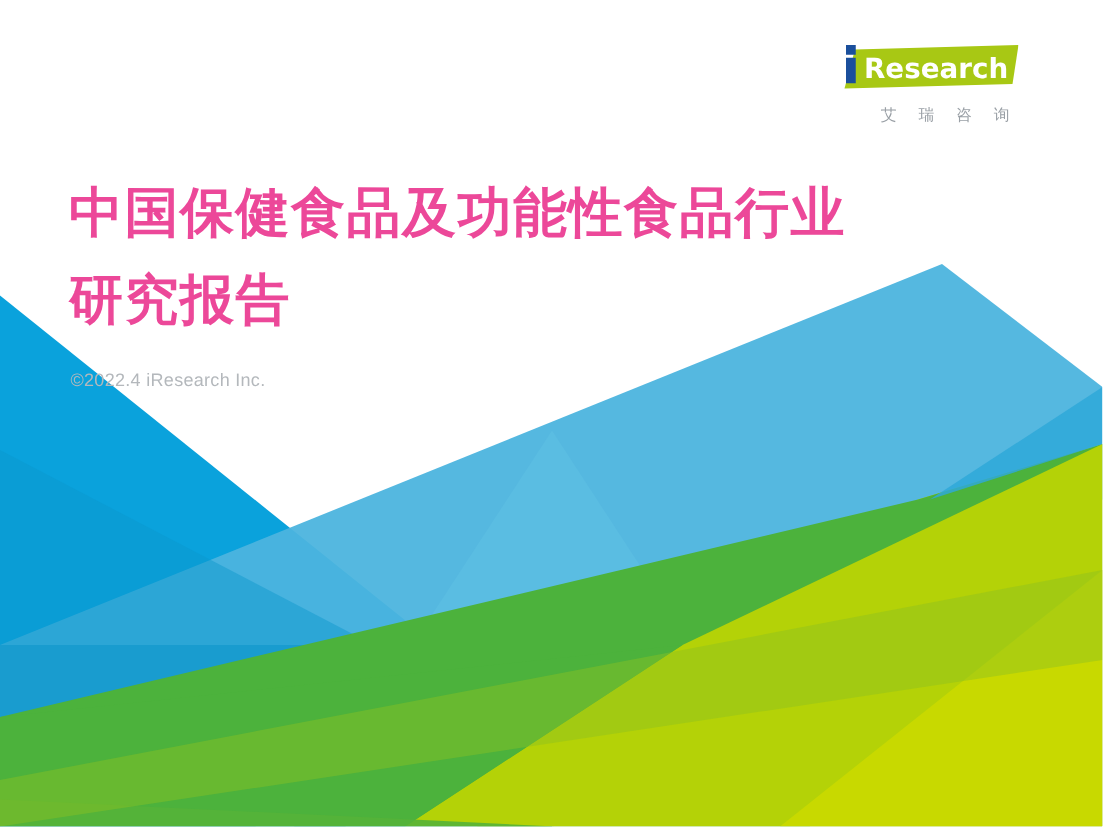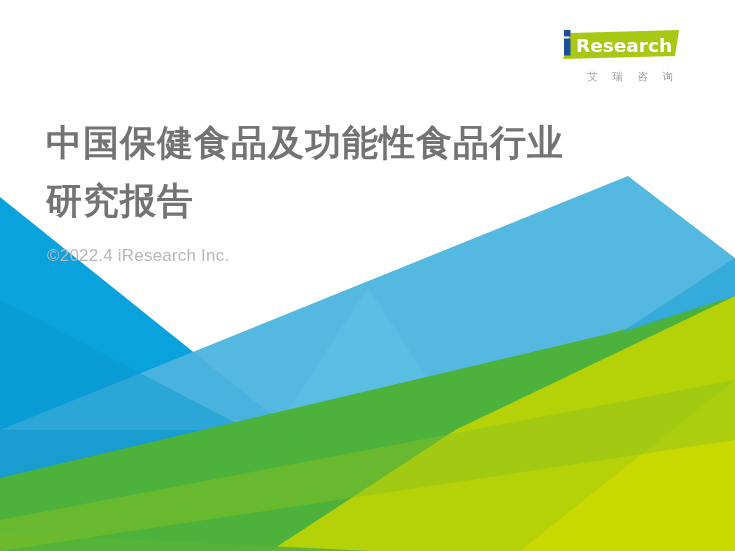--- a/index.html
+++ b/index.html
@@ -41,29 +41,29 @@
   }
   #title-block {
     position:absolute;
     left:46px; top:114px;
     z-index:5;
   }
   .title-line {
     font-size:36px;
     line-height:58px;
     font-weight:bold;
-    color:#737373;
+    color:#ec4899;
     letter-spacing:1px;
     white-space:nowrap;
     font-family:"DejaVu Sans", sans-serif;
   }
   #copyright {
     position:absolute;
     left:47px; top:246px;
-    font-size:17px;
+    font-size:12px;
     color:#b4b8bc;
     letter-spacing:0.2px;
     white-space:nowrap;
     z-index:5;
     font-family:"Liberation Sans", sans-serif;
   }
 </style>
 </head>
 <body>
 

